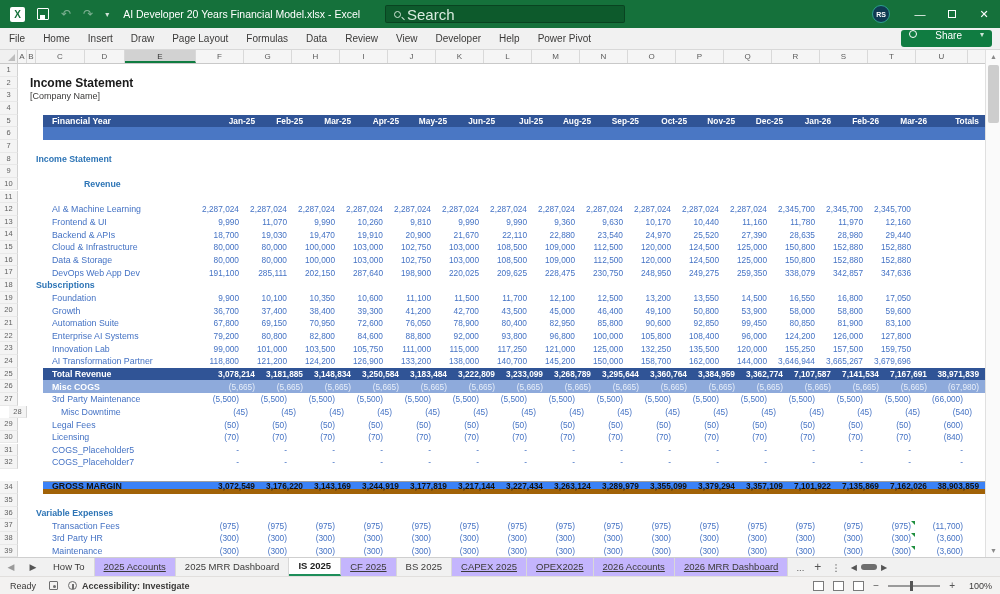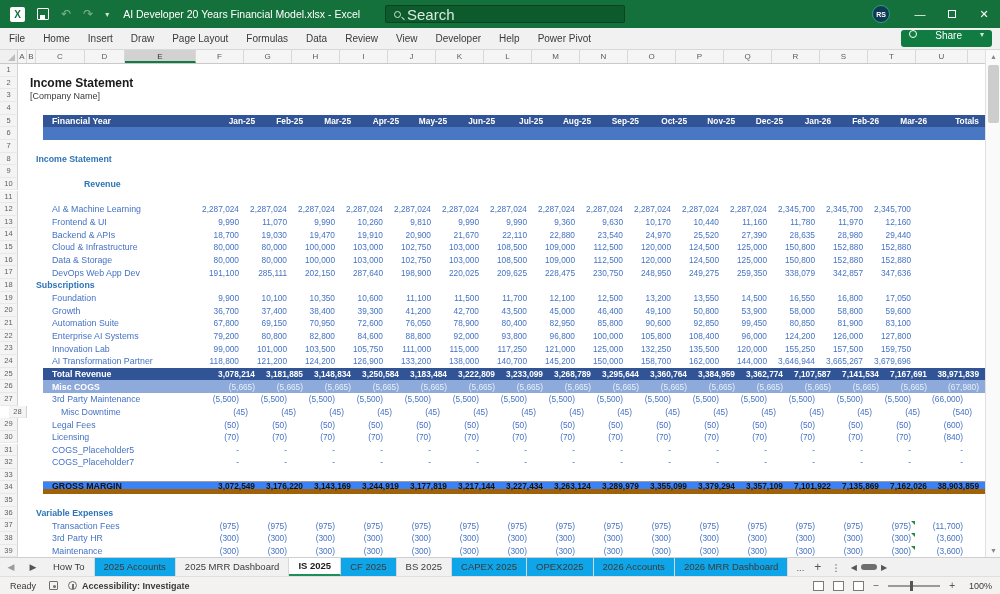--- a/index.html
+++ b/index.html
@@ -66,21 +66,21 @@
   .vscroll { position:absolute; right:0; top:50px; width:15px; height:507px; background:#FAFAFA; border-left:1px solid #E0E0E0; }
   .varrow { width:15px; height:13px; font-size:7px; color:#8A8A8A; text-align:center; line-height:13px; }
   .vthumb { position:absolute; left:2px; top:15px; width:11px; height:58px; background:#CDCDCD; border-radius:2px; }
   .varrow.bot { position:absolute; bottom:0; }
 
   
   .tabbar { position:absolute; left:0; top:557px; width:1000px; height:19px; background:#F1F1F1; border-top:1px solid #CFCFCF; display:flex; align-items:stretch; font-size:9.5px; color:#3B3A39; }
   .tnav { width:22px; display:flex; align-items:center; justify-content:center; color:#9A9A9A; font-size:9px; }
   .tnav.on { color:#555; }
   .stab { padding:0 9px; line-height:18px; border-right:1px solid #D8D8D8; white-space:nowrap; }
-  .stab.yellow { background:#0ea5e9; }
+  .stab.yellow { background:#c4b5fd;text-decoration:underline; }
   .stab.active { background:#fff; font-weight:bold; color:#1A1A1A; border-bottom:2px solid #1E8E5A; line-height:16px; }
   .tab-extras { display:flex; align-items:center; gap:10px; padding:0 8px; color:#555; }
   .mini-scroll { display:flex; align-items:center; gap:4px; color:#555; font-size:8px; }
   .mini-thumb { width:16px; height:6px; background:#6E6E6E; border-radius:3px; }
 
   
   .statusbar { position:absolute; left:0; top:576px; width:1000px; height:18px; background:#F3F2F1; border-top:1px solid #E1DFDD; display:flex; align-items:center; font-size:9px; color:#3B3A39; }
   .sb-ready { padding-left:10px; width:45px; }
   .macro-ic { width:9px; height:9px; border:1px solid #6E6E6E; border-radius:1px; margin:0 10px 0 4px; position:relative; }
   .macro-ic::after { content:""; position:absolute; left:2.5px; top:2.5px; width:3px; height:3px; background:#6E6E6E; border-radius:50%; }
@@ -628,23 +628,20 @@
         <div class="vc">-</div>
         <div class="vc">-</div>
         <div class="vc">-</div>
         <div class="vc">-</div>
         <div class="vc">-</div>
         <div class="vc">-</div>
         <div class="vc">-</div>
         <div class="vc">-</div>
         <div class="vc totcol">-</div>
       </div>
-      <div class="grow t-blank" style="top: 404.8px;">
-        <div class="rownum">33</div>
-      </div>
       <div class="grow t-gross" style="top: 417.45px;">
         <div class="rownum">34</div>
         <div class="band">
           <div class="lblblock">GROSS MARGIN</div>
           <div class="vc">3,072,549</div>
           <div class="vc">3,176,220</div>
           <div class="vc">3,143,169</div>
           <div class="vc">3,244,919</div>
           <div class="vc">3,177,819</div>
           <div class="vc">3,217,144</div>

